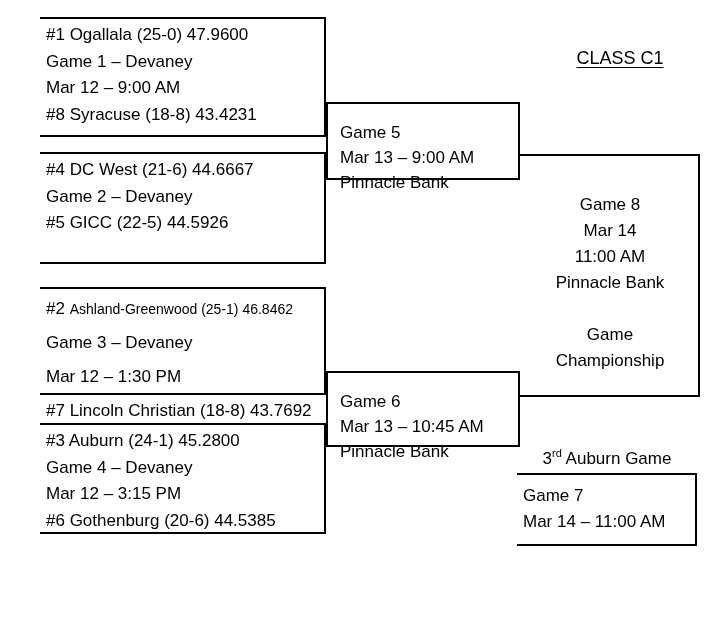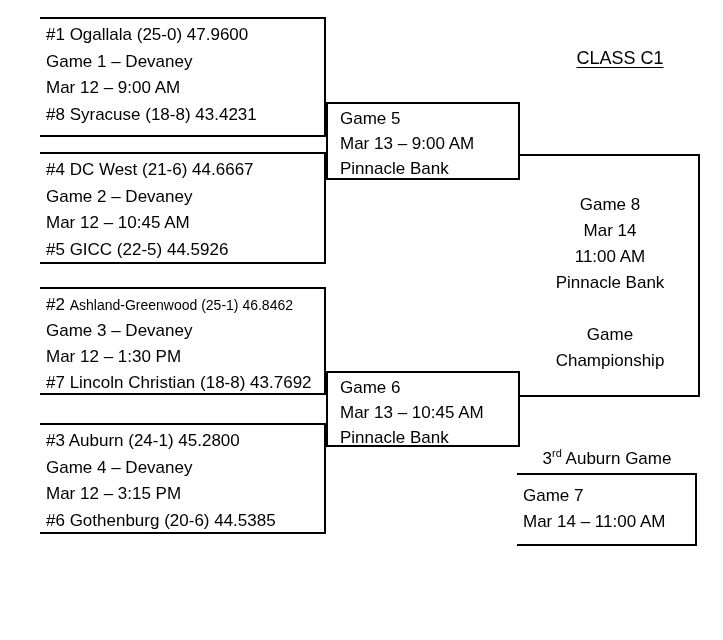--- a/index.html
+++ b/index.html
@@ -24,29 +24,29 @@
     border-left: none;
     padding: 3px 0 0 6px;
     font-size: 17px;
     line-height: 26.5px;
     white-space: nowrap;
   }
   .m1 { left: 40px; top: 17px;  width: 286px; height: 120px; }
   .m2 { left: 40px; top: 152px; width: 286px; height: 112px; }
   .m3 { left: 40px; top: 287px; width: 286px; height: 108px; }
   .m4 { left: 40px; top: 423px; width: 286px; height: 111px; }
-  .m3 .line { line-height: 26px; }
+  .m3 .line { line-height: 34px; }
   .small-team { font-size: 14px; }
 
   
   .semi {
     position: absolute;
     box-sizing: border-box;
     border: 2px solid #000;
-    padding: 2px 0 0 12px;
+    padding: 16px 0 0 12px;
     font-size: 17px;
     line-height: 25px;
     white-space: nowrap;
   }
   .g5 { left: 326px; top: 102px; width: 194px; height: 78px; }
   .g6 { left: 326px; top: 371px; width: 194px; height: 76px; }
 
   
   .final-bracket {
     position: absolute;
@@ -113,21 +113,20 @@
   <div class="matchup m1">
     <div class="line">#1 Ogallala (25-0) 47.9600</div>
     <div class="line">Game 1 – Devaney</div>
     <div class="line">Mar 12 – 9:00 AM</div>
     <div class="line">#8 Syracuse (18-8) 43.4231</div>
   </div>
 
   <div class="matchup m2">
     <div class="line">#4 DC West (21-6) 44.6667</div>
     <div class="line">Game 2 – Devaney</div>
-    <div class="line">Mar 12 – 10:45 AM</div>
     <div class="line">#5 GICC (22-5) 44.5926</div>
   </div>
 
   <div class="matchup m3">
     <div class="line"><span>#2 </span><span class="small-team">Ashland-Greenwood (25-1) 46.8462</span></div>
     <div class="line">Game 3 – Devaney</div>
     <div class="line">Mar 12 – 1:30 PM</div>
     <div class="line">#7 Lincoln Christian (18-8) 43.7692</div>
   </div>
 

